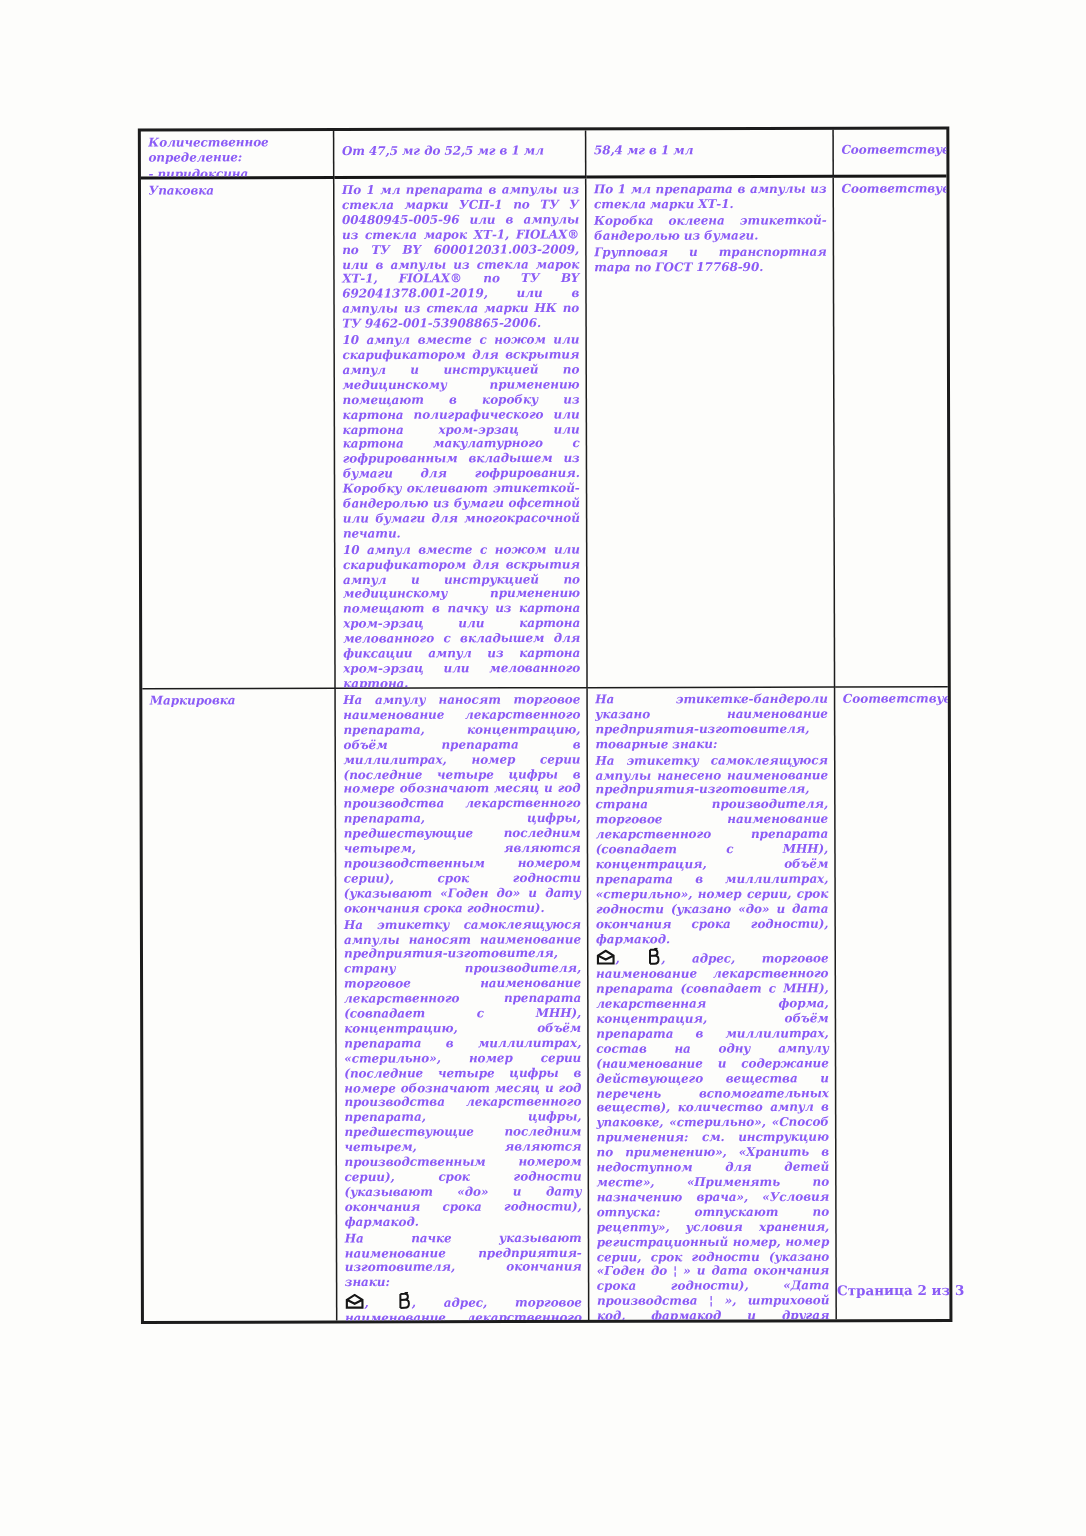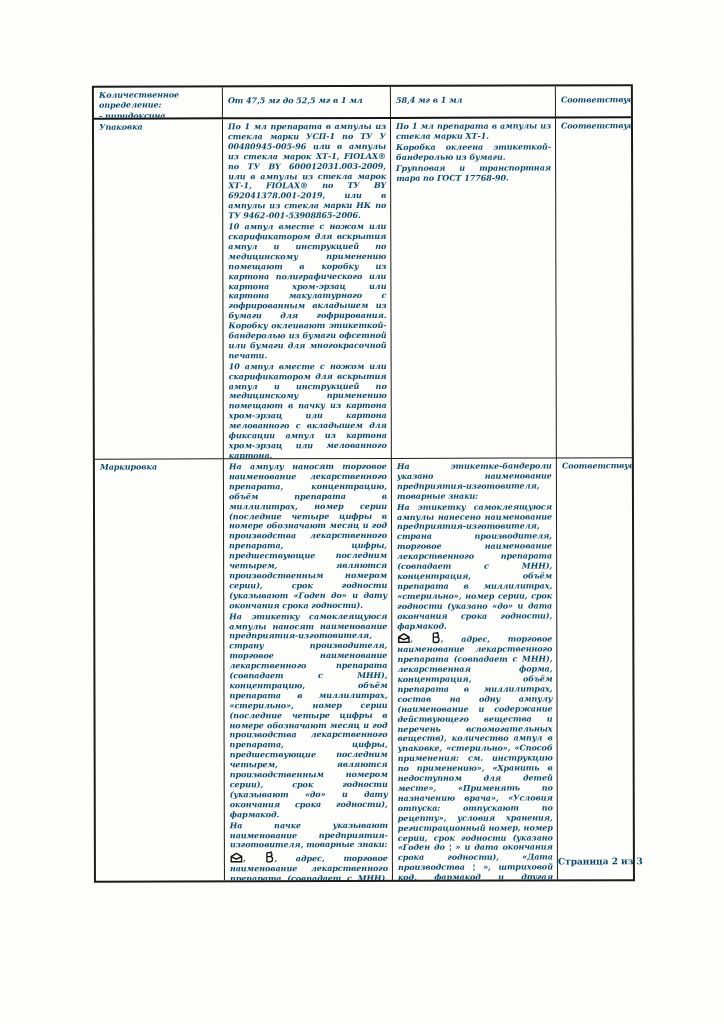--- a/index.html
+++ b/index.html
@@ -1,18 +1,18 @@
 <!DOCTYPE html>
 <html><head>
 <meta charset="utf-8">
 <style>
   html,body{margin:0;padding:0;background:#ffffff;}
   .page{
     position:relative;width:724px;height:1024px;background:#fdfdfb;
-    font-family:"DejaVu Serif",serif;color:#0c4a6e;overflow:hidden;
+    font-family:"DejaVu Serif",serif;color:#8b5cf6;overflow:hidden;
   }
   .scan{position:absolute;left:0;top:0;width:724px;height:1024px;transform:rotate(-0.15deg);}
   .doc-table{
     position:absolute;left:93px;top:85px;width:537px;
     display:grid;grid-template-columns:129px 168px 165px 75px;
     border:2px solid #1c1c1c;background:transparent;
   }
   .cell{
     box-sizing:border-box;overflow:hidden;
     font-style:italic;font-weight:bold;font-size:8px;line-height:9.9px;
@@ -68,21 +68,21 @@
       </div>
 
       <div class="cell r3 param">
         <span>Маркировка</span>
       </div>
 
       <div class="cell r3">
         <div>
             <div class="para">На ампулу наносят торговое наименование лекарственного препарата, концентрацию, объём препарата в миллилитрах, номер серии (последние четыре цифры в номере обозначают месяц и год производства лекарственного препарата, цифры, предшествующие последним четырем, являются производственным номером серии), срок годности (указывают «Годен до» и дату окончания срока годности).</div>
             <div class="para">На этикетку самоклеящуюся ампулы наносят наименование предприятия-изготовителя, страну производителя, торговое наименование лекарственного препарата (совпадает с МНН), концентрацию, объём препарата в миллилитрах, «стерильно», номер серии (последние четыре цифры в номере обозначают месяц и год производства лекарственного препарата, цифры, предшествующие последним четырем, являются производственным номером серии), срок годности (указывают «до» и дату окончания срока годности), фармакод.</div>
-            <div class="para">На пачке указывают наименование предприятия-изготовителя, товарные знаки:</div>
+            <div class="para">На пачке указывают наименование предприятия-изготовителя, окончания знаки:</div>
           </div>
         <div class="para">
           <span class="tm-icon">
             <svg width="13" height="11" viewBox="0 0 20 16">
               <path d="M2 6 L10 1 L18 6 L18 14 L2 14 Z M2 6 L10 10 L18 6" fill="none" stroke="#161616" stroke-width="2.2"></path>
             </svg>
           </span><span>, </span><span class="tm-icon">
             <svg width="10" height="12" viewBox="0 0 14 18">
               <path d="M4 2 V16 M4 2 H8.5 Q11.5 2 11.5 5 Q11.5 8 8 8 H4 M4 8 H9.5 Q12.5 8 12.5 12 Q12.5 16 8.5 16 H4 M8 2 Q10 0.5 11.5 1" fill="none" stroke="#161616" stroke-width="2"></path>
             </svg>

